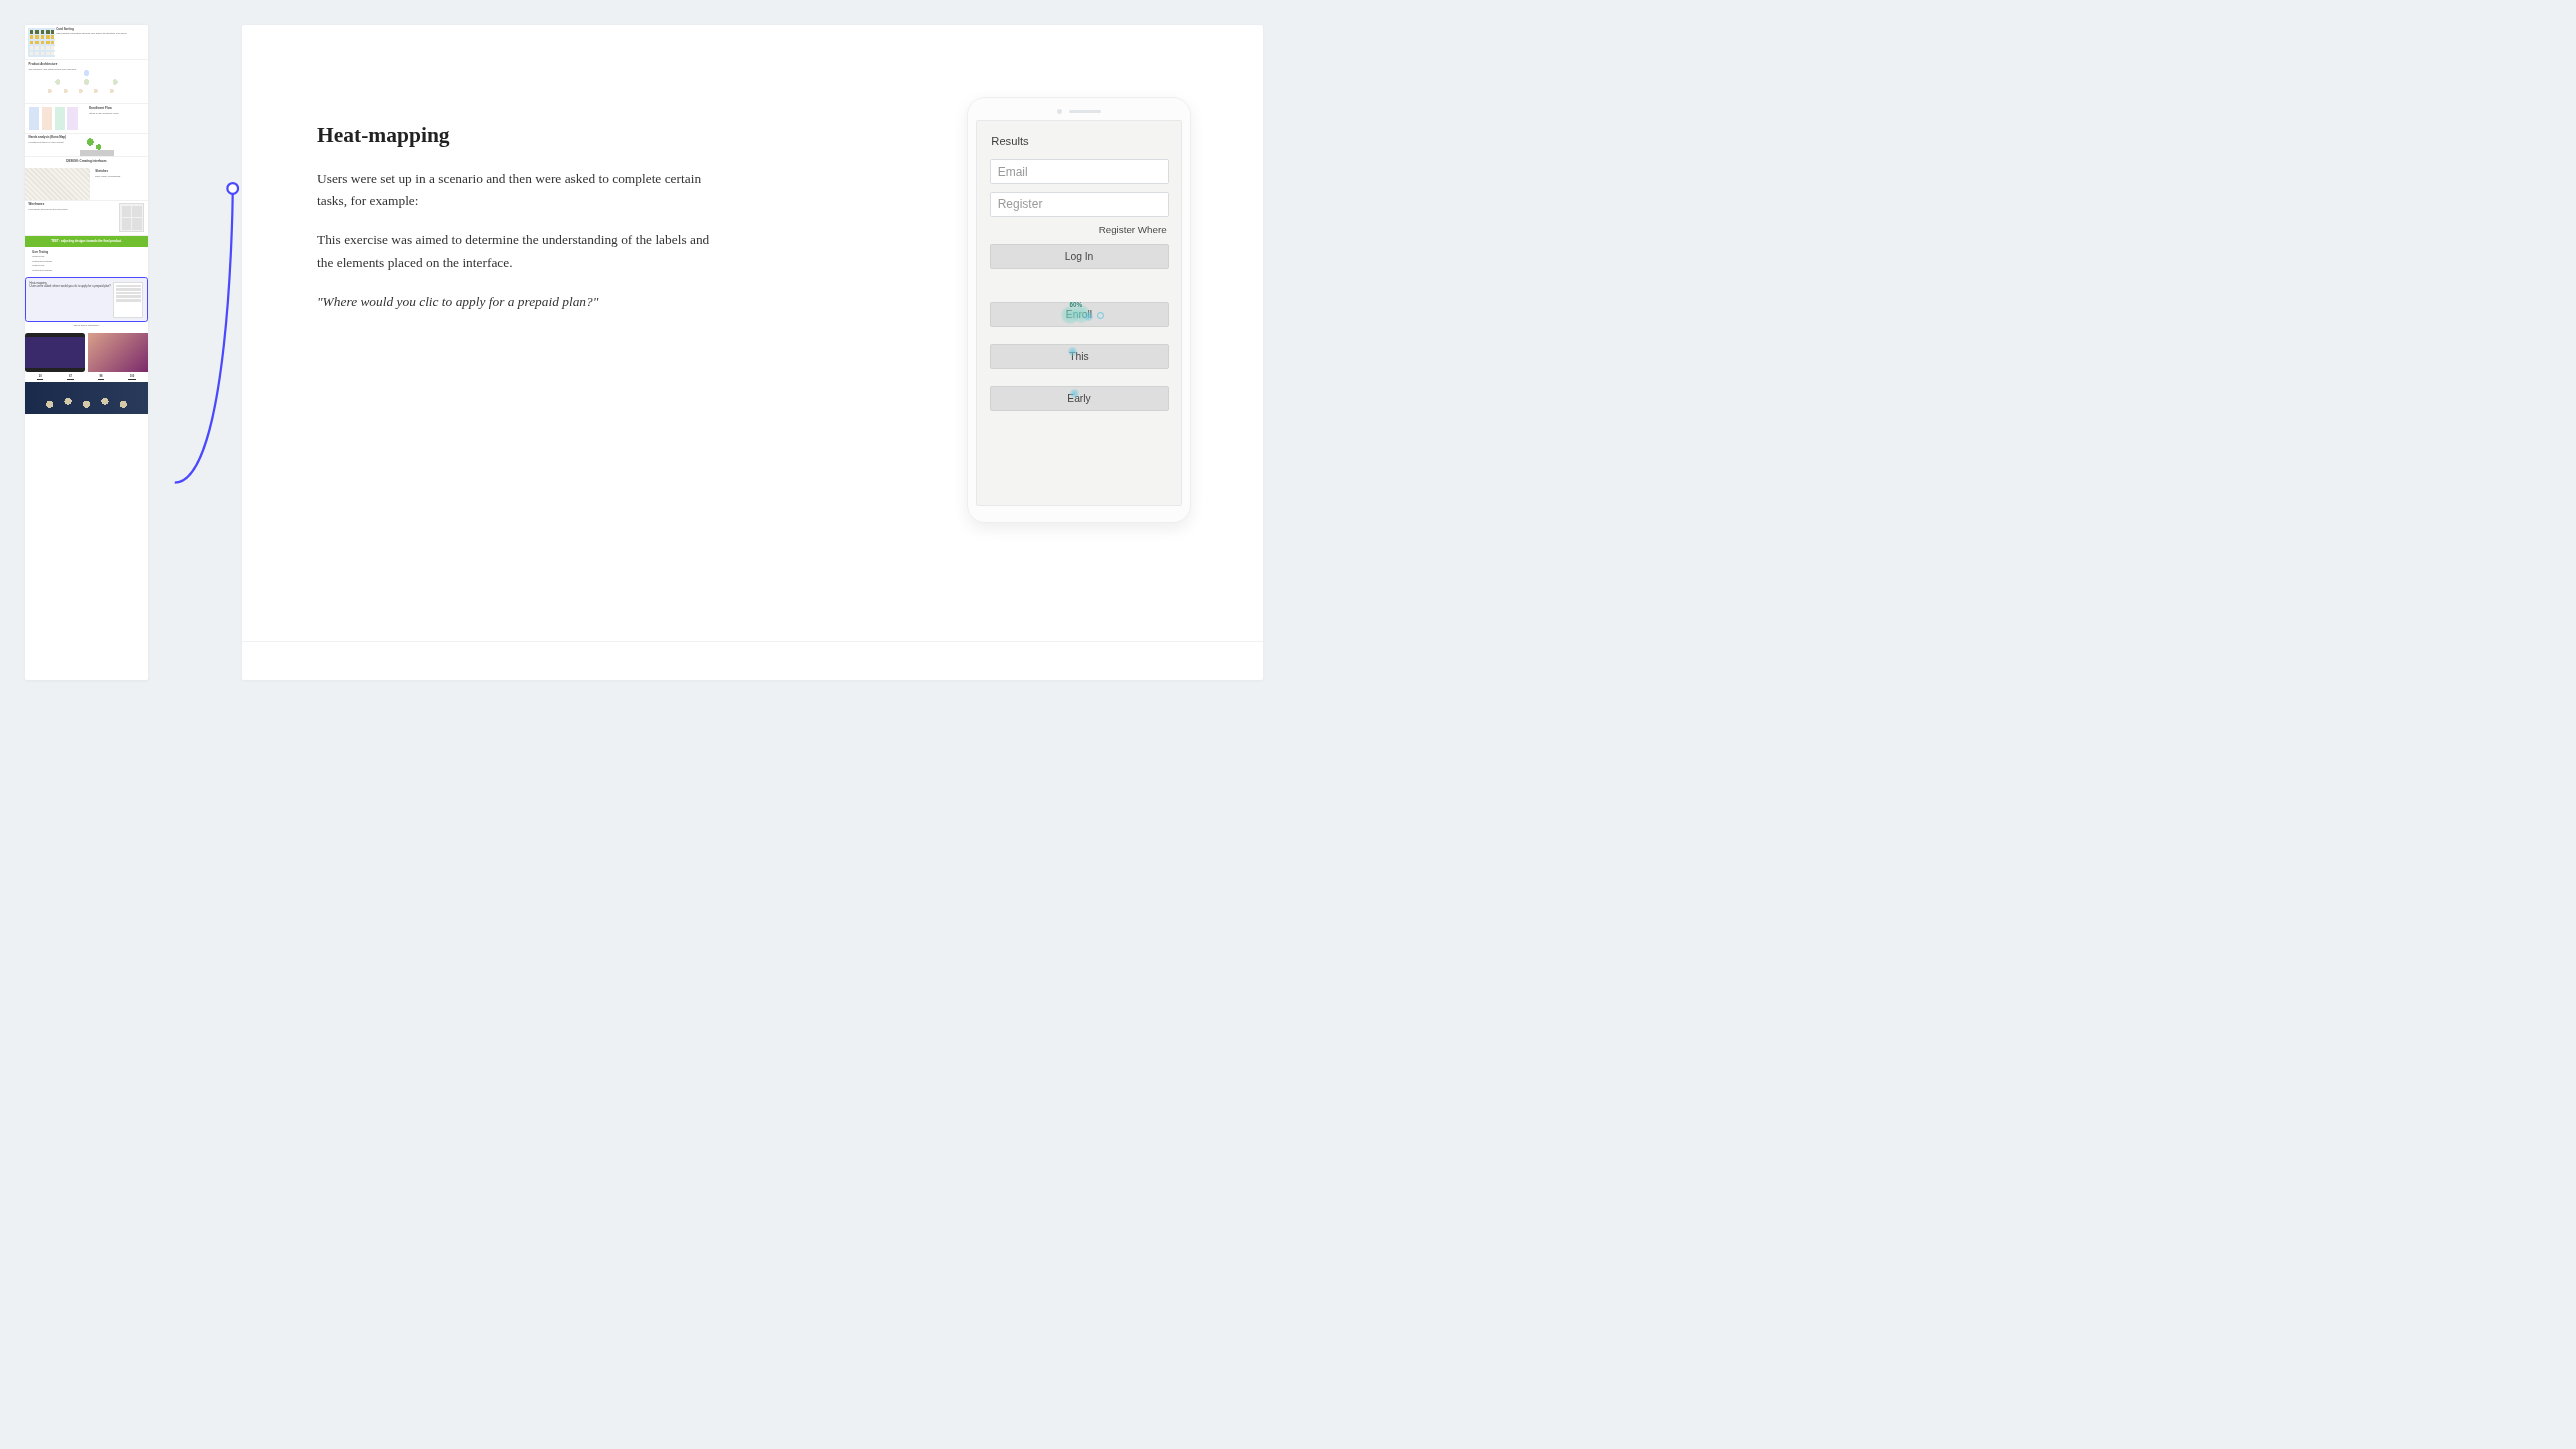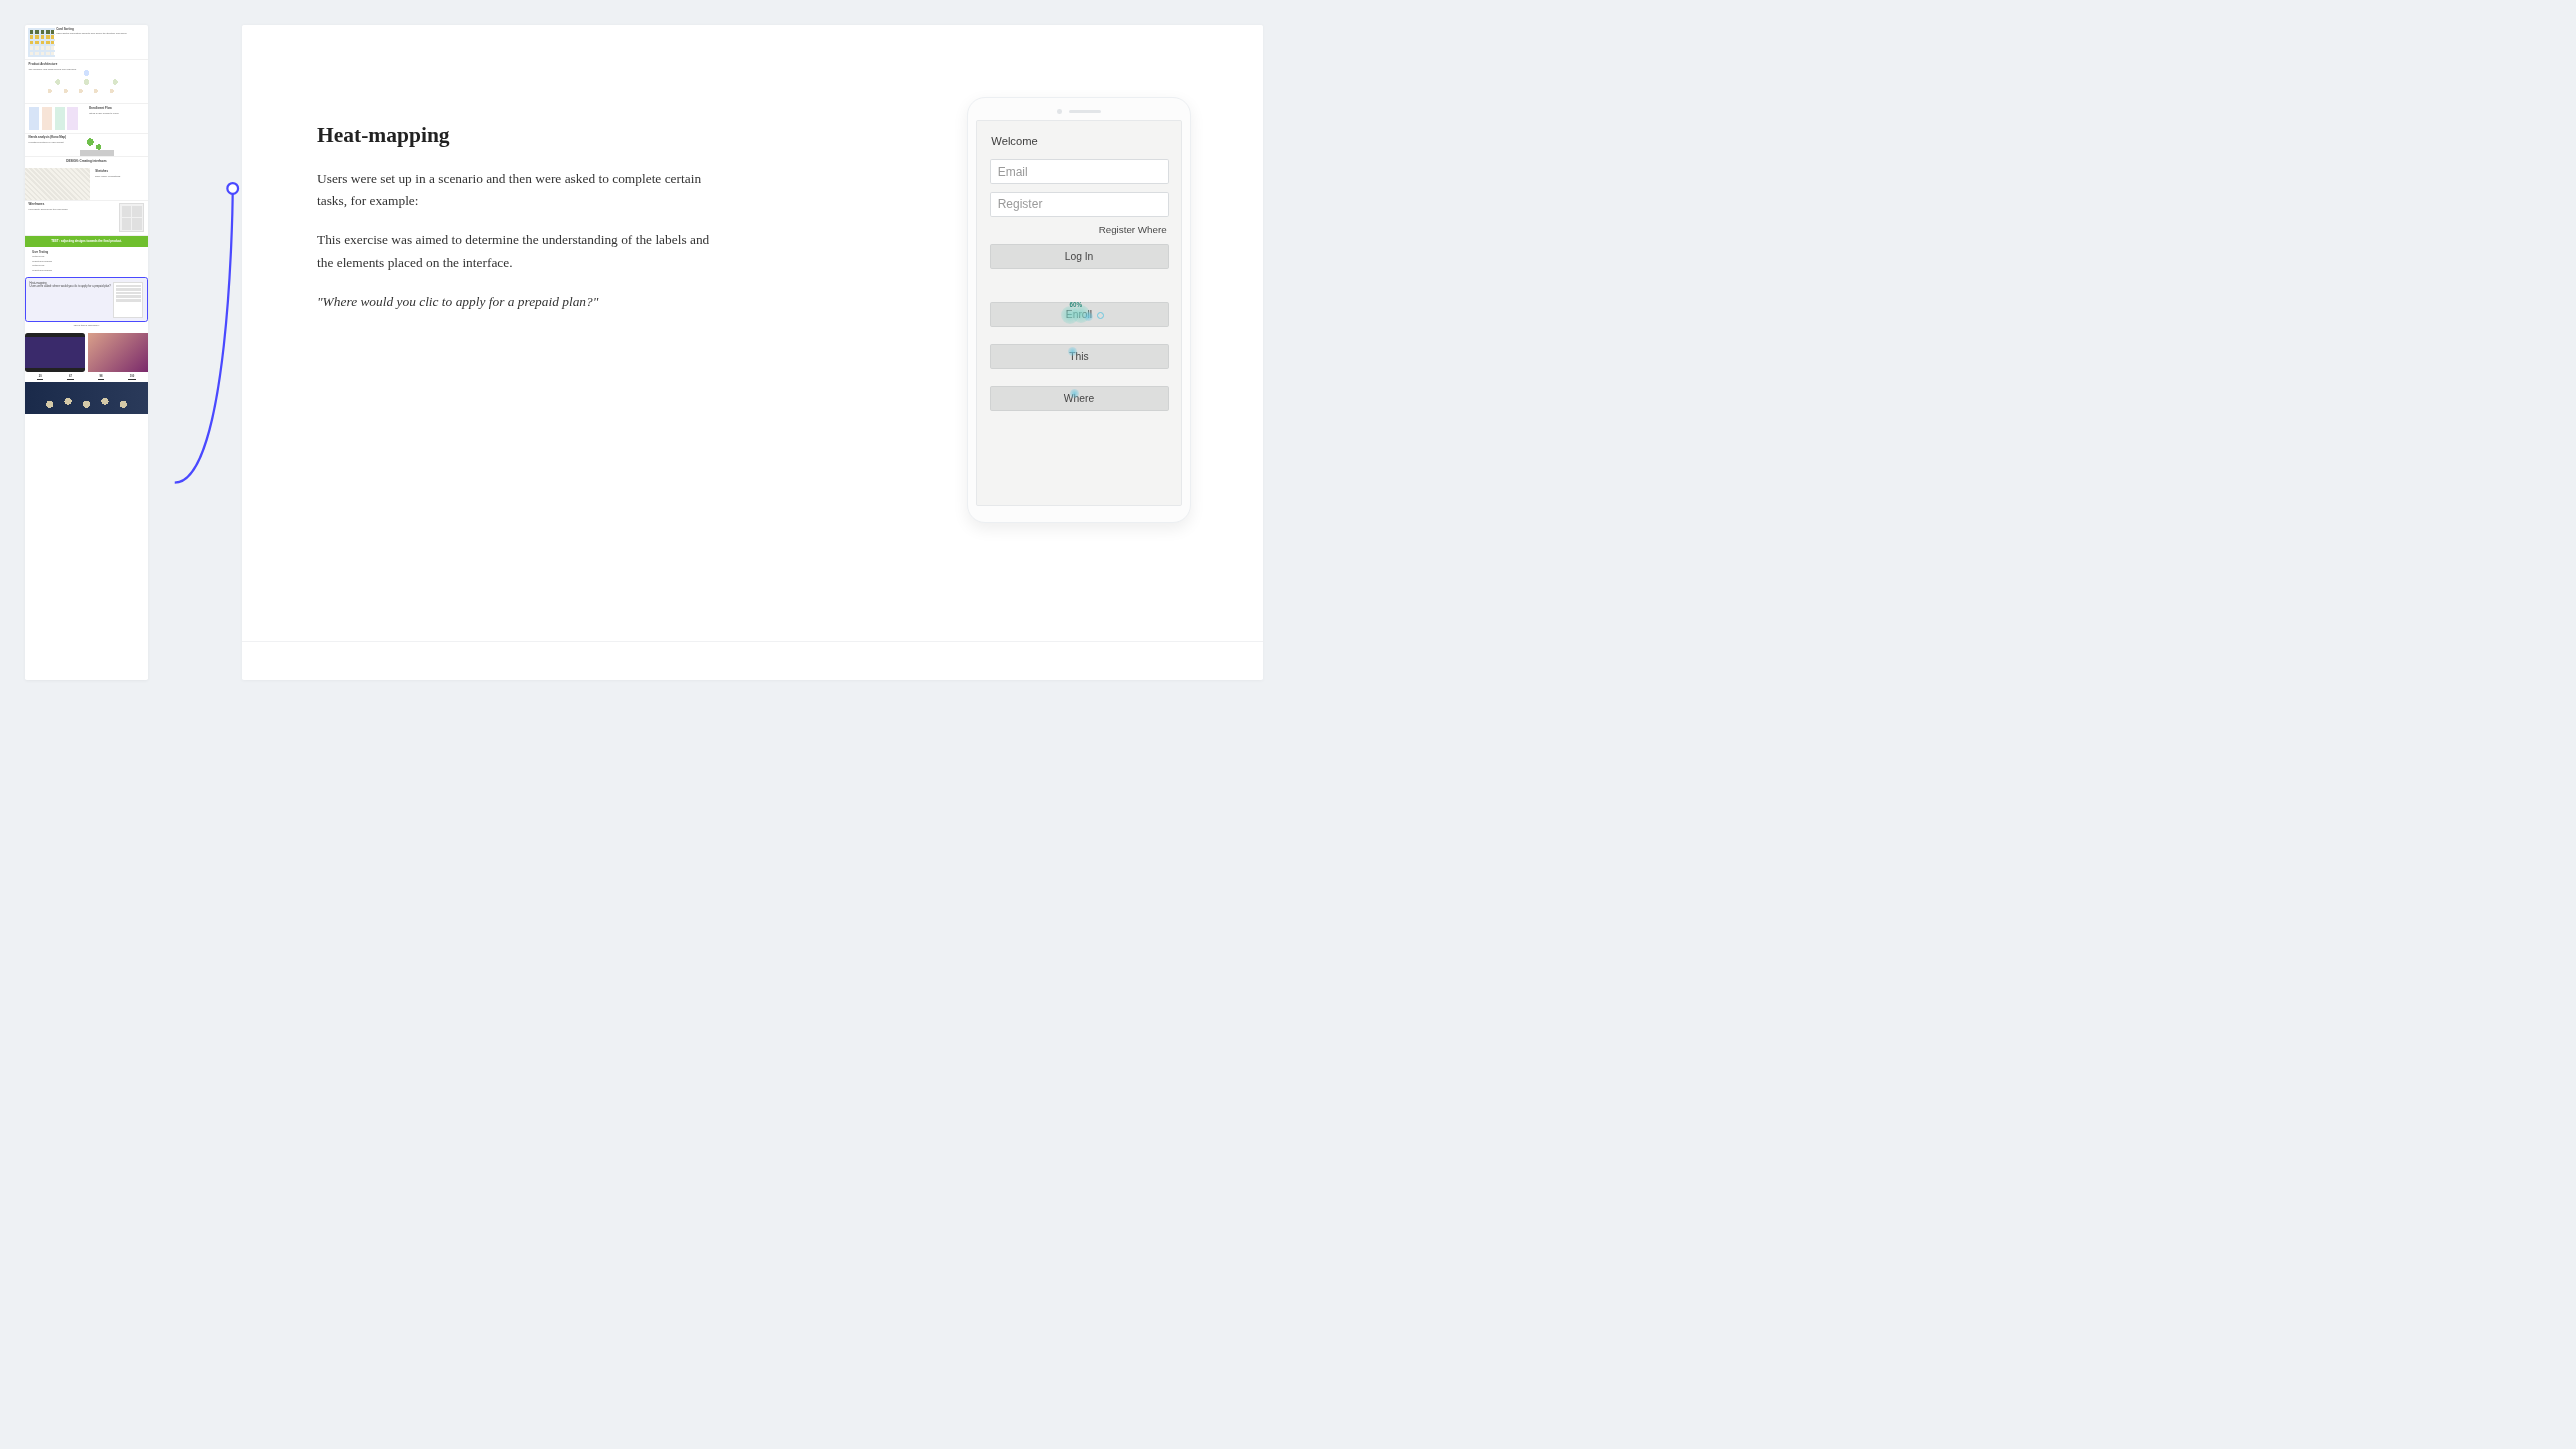--- a/index.html
+++ b/index.html
@@ -299,21 +299,21 @@
     <p class="quote">"Where would you clic to apply for a prepaid plan?"</p>
   </div>
 
   <div class="phone-wrap">
     <div class="phone">
       <div class="notch">
         <span class="dot"></span>
         <span class="bar"></span>
       </div>
       <div class="screen">
-        <div class="welcome">Welcome</div>
+        <div class="welcome">Results</div>
         <div class="fld">
             <span>Email</span>
           </div>
         <div class="fld">
             <span>Register</span>
           </div>
         <div class="reg">Register Where</div>
         <div class="btn">
             <span>Log In</span>
           </div>
@@ -324,21 +324,21 @@
           <span class="heat h1" style="left:81px;top:1.8px"></span>
           <span class="heat h2" style="left:93px;top:9px"></span>
           <span class="heat h3" style="left:106px;top:9px"></span>
           <span class="pct" style="left:79px;top:-1.8px">60%</span>
         </div>
         <div class="btn">
           <span>This</span>
           <span class="heat h2" style="left:77px;top:2.7px"></span>
         </div>
         <div class="btn">
-          <span>Where</span>
+          <span>Early</span>
           <span class="heat h2" style="left:79px;top:1.8px"></span>
         </div>
       </div>
     </div>
   </div>
 
   <div class="footer-line"></div>
 </section>
 
 

